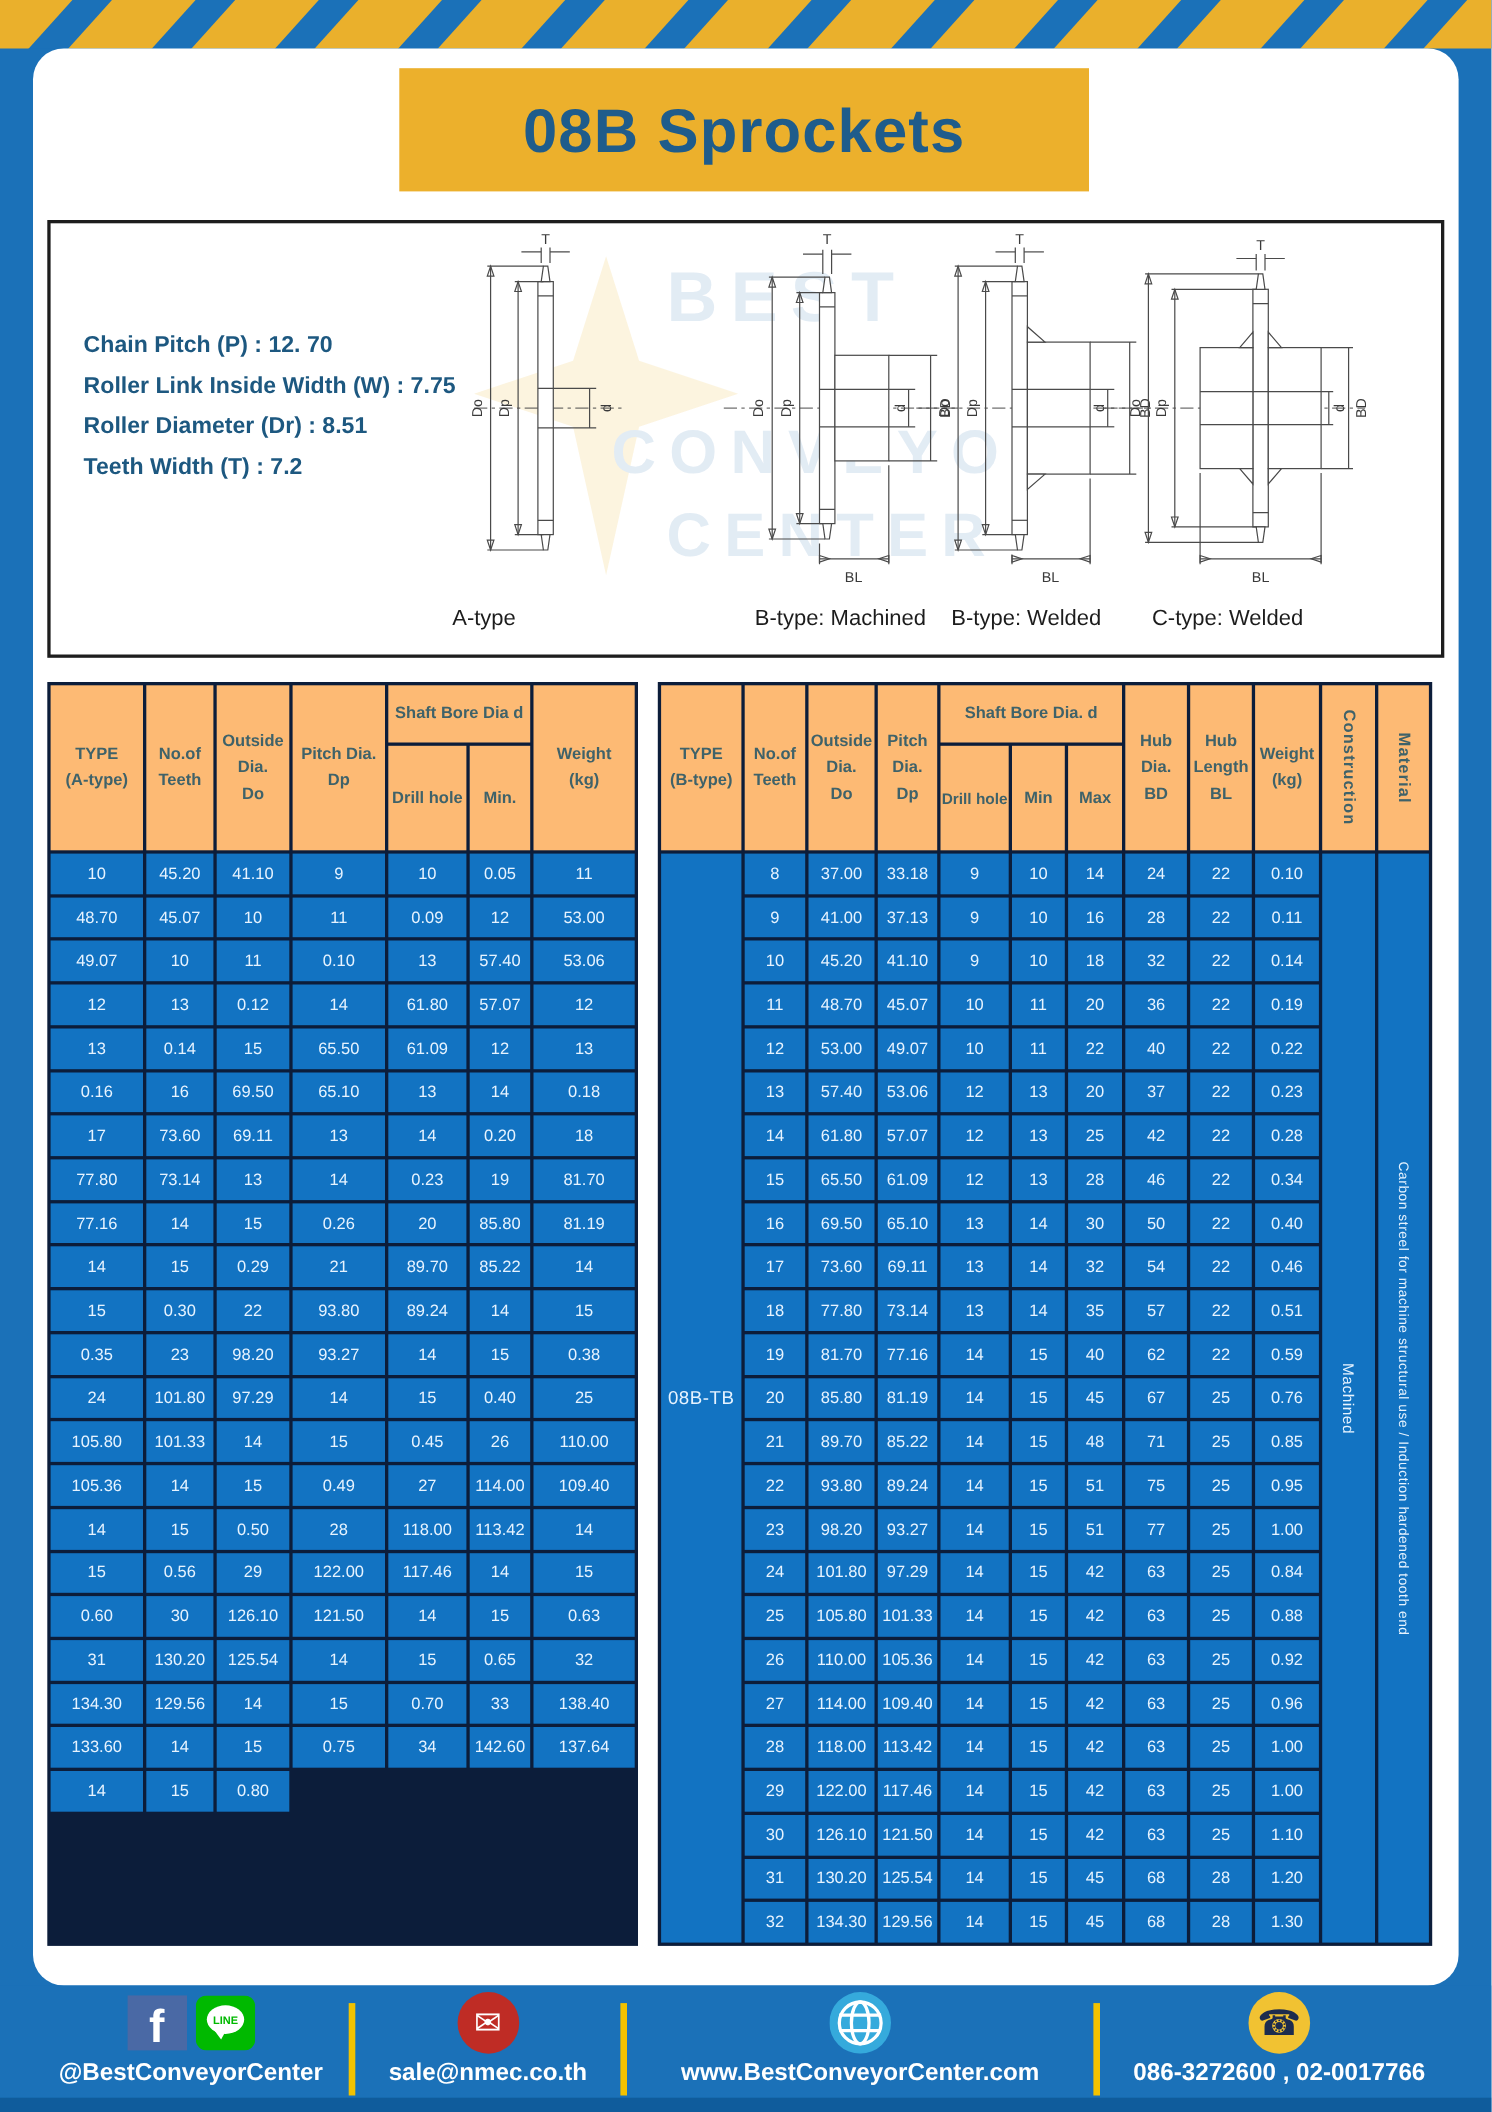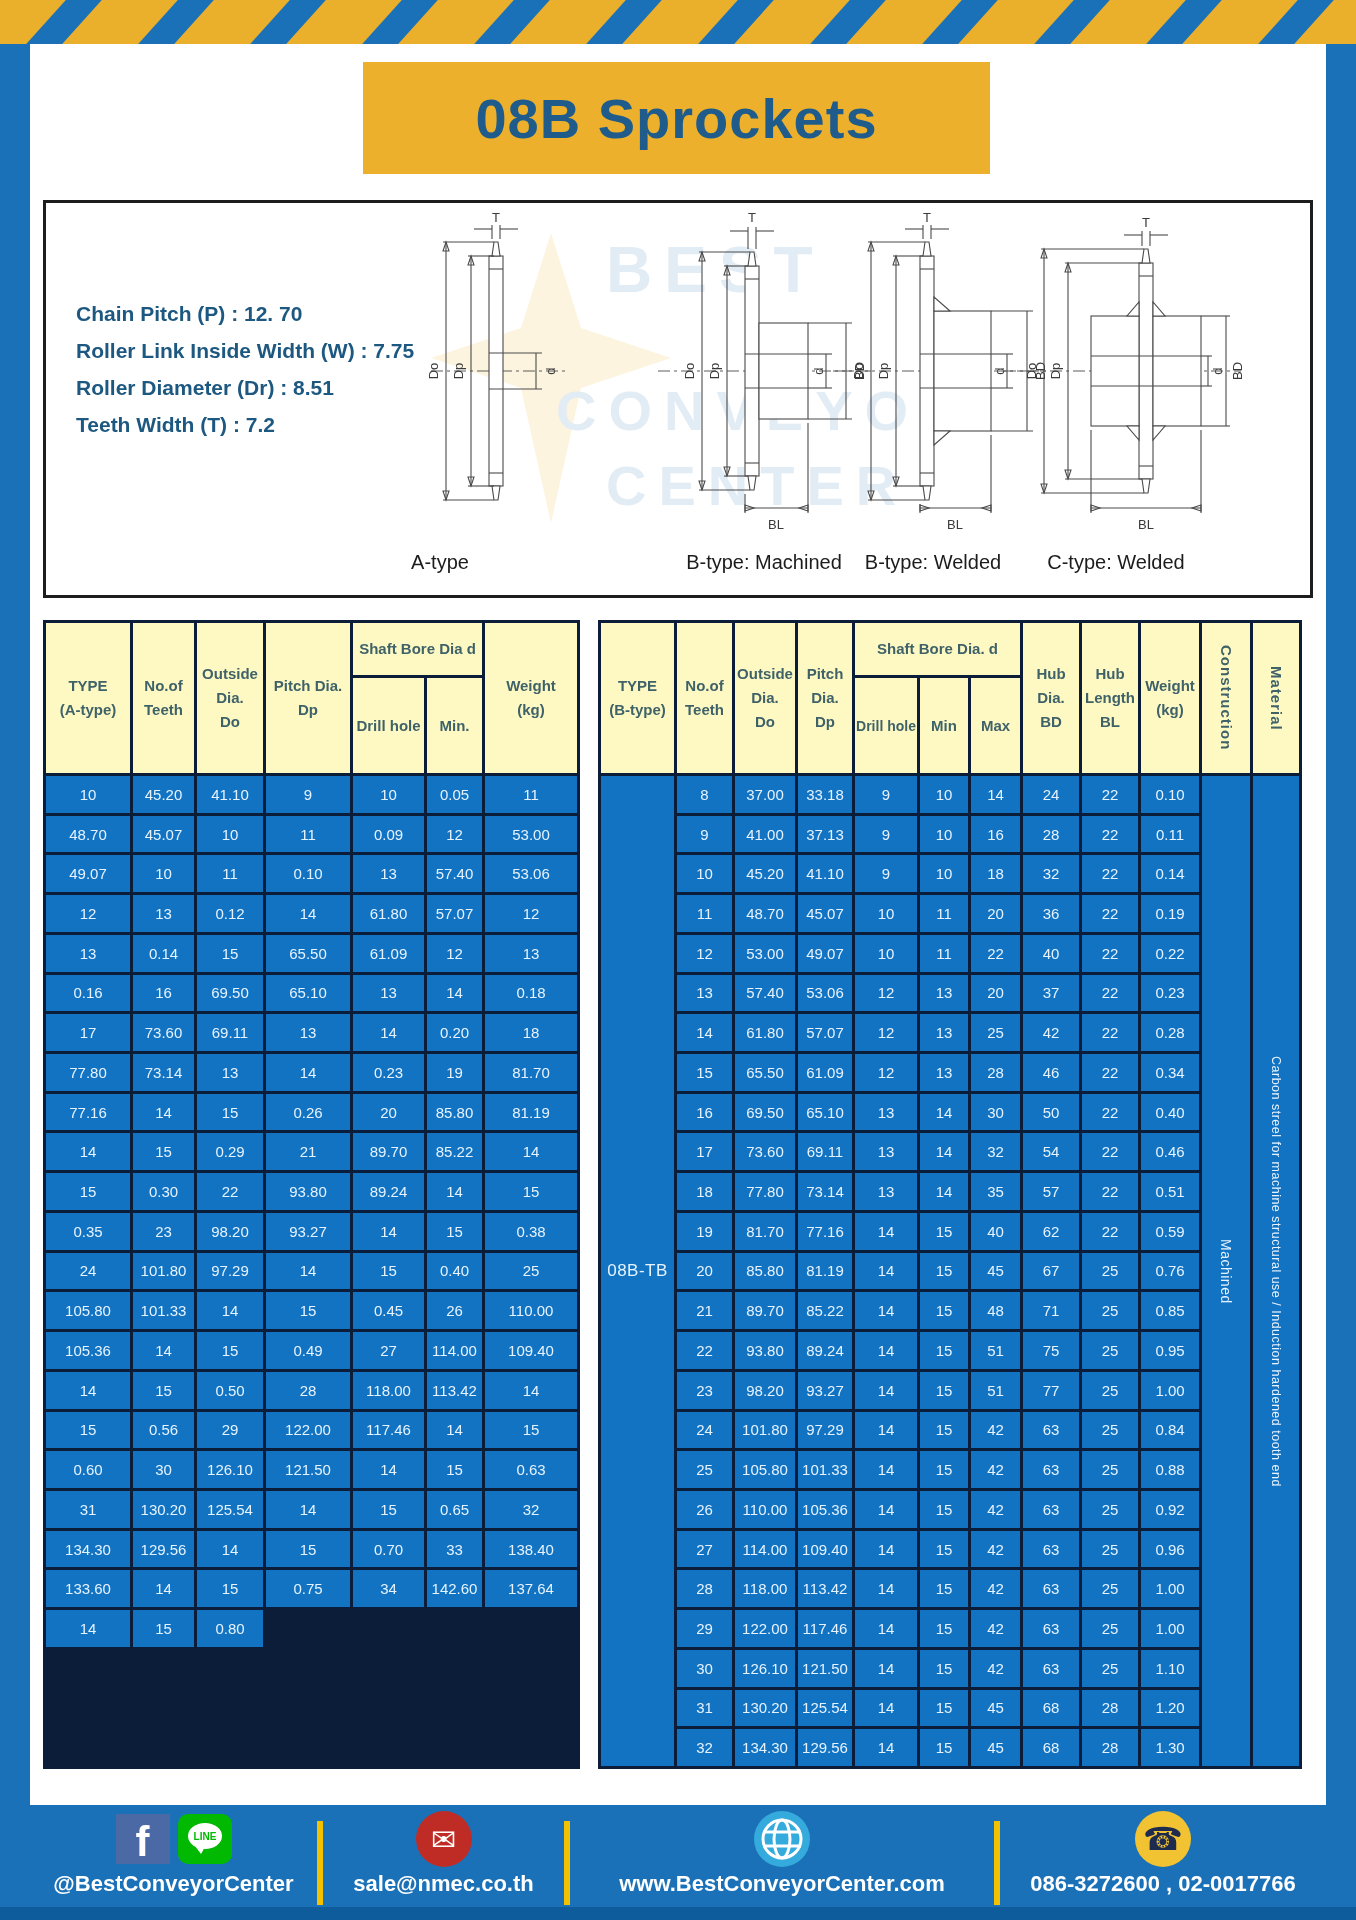--- a/index.html
+++ b/index.html
@@ -3,21 +3,21 @@
 <meta charset="utf-8">
 <style>
   html,body{margin:0;padding:0;background:#e8e8e8;font-family:"Liberation Sans",sans-serif;}
   .page{position:relative;width:1356px;height:1920px;background:#1b71b8;overflow:hidden;margin:0 auto;}
 
   
   .band{position:absolute;left:0;top:0;width:1356px;height:44px;overflow:hidden;background:#1b71b8;}
   .stripe{position:absolute;top:-10px;width:76px;height:64px;background:#eab02c;transform:skewX(-42deg);}
 
   
-  .content{position:absolute;left:30px;top:44px;width:1296px;height:1761px;background:#ffffff;}
+  .content{position:absolute;left:30px;top:44px;width:1296px;height:1761px;background:#ffffff;border-radius:28px;}
 
   .banner{position:absolute;left:333px;top:18px;width:627px;height:112px;background:#ecb02c;
           display:flex;align-items:center;justify-content:center;
           font-size:56px;font-weight:bold;color:#1f5c8b;letter-spacing:1px;}
 
   .panel{position:absolute;left:13px;top:156px;width:1264px;height:392px;border:3px solid #1d1d1d;background:#fff;}
   .specs{position:absolute;left:30px;top:92px;font-size:21px;font-weight:bold;color:#1d5880;line-height:37px;white-space:nowrap;}
 
   
   .wm{position:absolute;left:380px;top:25px;width:660px;height:340px;opacity:.42;pointer-events:none;}
@@ -31,21 +31,21 @@
   .dsvg .cl{stroke-dasharray:12 4 3 4;stroke-width:.9;}
   .dlabel{position:absolute;top:348px;width:220px;text-align:center;font-size:20px;color:#1c1c1c;}
 
   
   .tbl{position:absolute;background:#0c1d3a;padding:3px;box-sizing:border-box;}
   .tbl-a{left:13px;top:576px;width:537px;height:1149px;}
   .tbl-b{left:568px;top:576px;width:704px;height:1149px;}
   .thead{display:grid;gap:3px;height:150px;}
   .ta-cols{grid-template-columns:84px 61px 66px 84px 71px 55px 92px;}
   .tb-cols{grid-template-columns:73px 55px 60px 54px 62px 48px 49px 56px 56px 58px 48px 46px;}
-  .th{background:#fef9c3;color:#3f6269;font-weight:bold;font-size:15px;display:flex;flex-direction:column;
+  .th{background:#fdba74;color:#3f6269;font-weight:bold;font-size:15px;display:flex;flex-direction:column;
       align-items:center;justify-content:center;text-align:center;line-height:24px;}
   .group{display:flex;flex-direction:column;gap:3px;}
   .gtop{height:52px;line-height:20px;}
   .gbot{flex:1;display:flex;gap:3px;}
   .gbot .th{flex:1;}
   .th.vert{writing-mode:vertical-rl;line-height:normal;letter-spacing:1px;}
   .tbody{display:grid;gap:3px;margin-top:3px;height:990px;grid-template-rows:repeat(25,1fr);}
   .td{background:#1273c2;color:#e6f3ff;font-size:15px;display:flex;align-items:center;justify-content:center;}
   .td.type-cell{font-size:17px;letter-spacing:.5px;}
   .td.vert{writing-mode:vertical-rl;letter-spacing:.5px;font-size:14px;}

